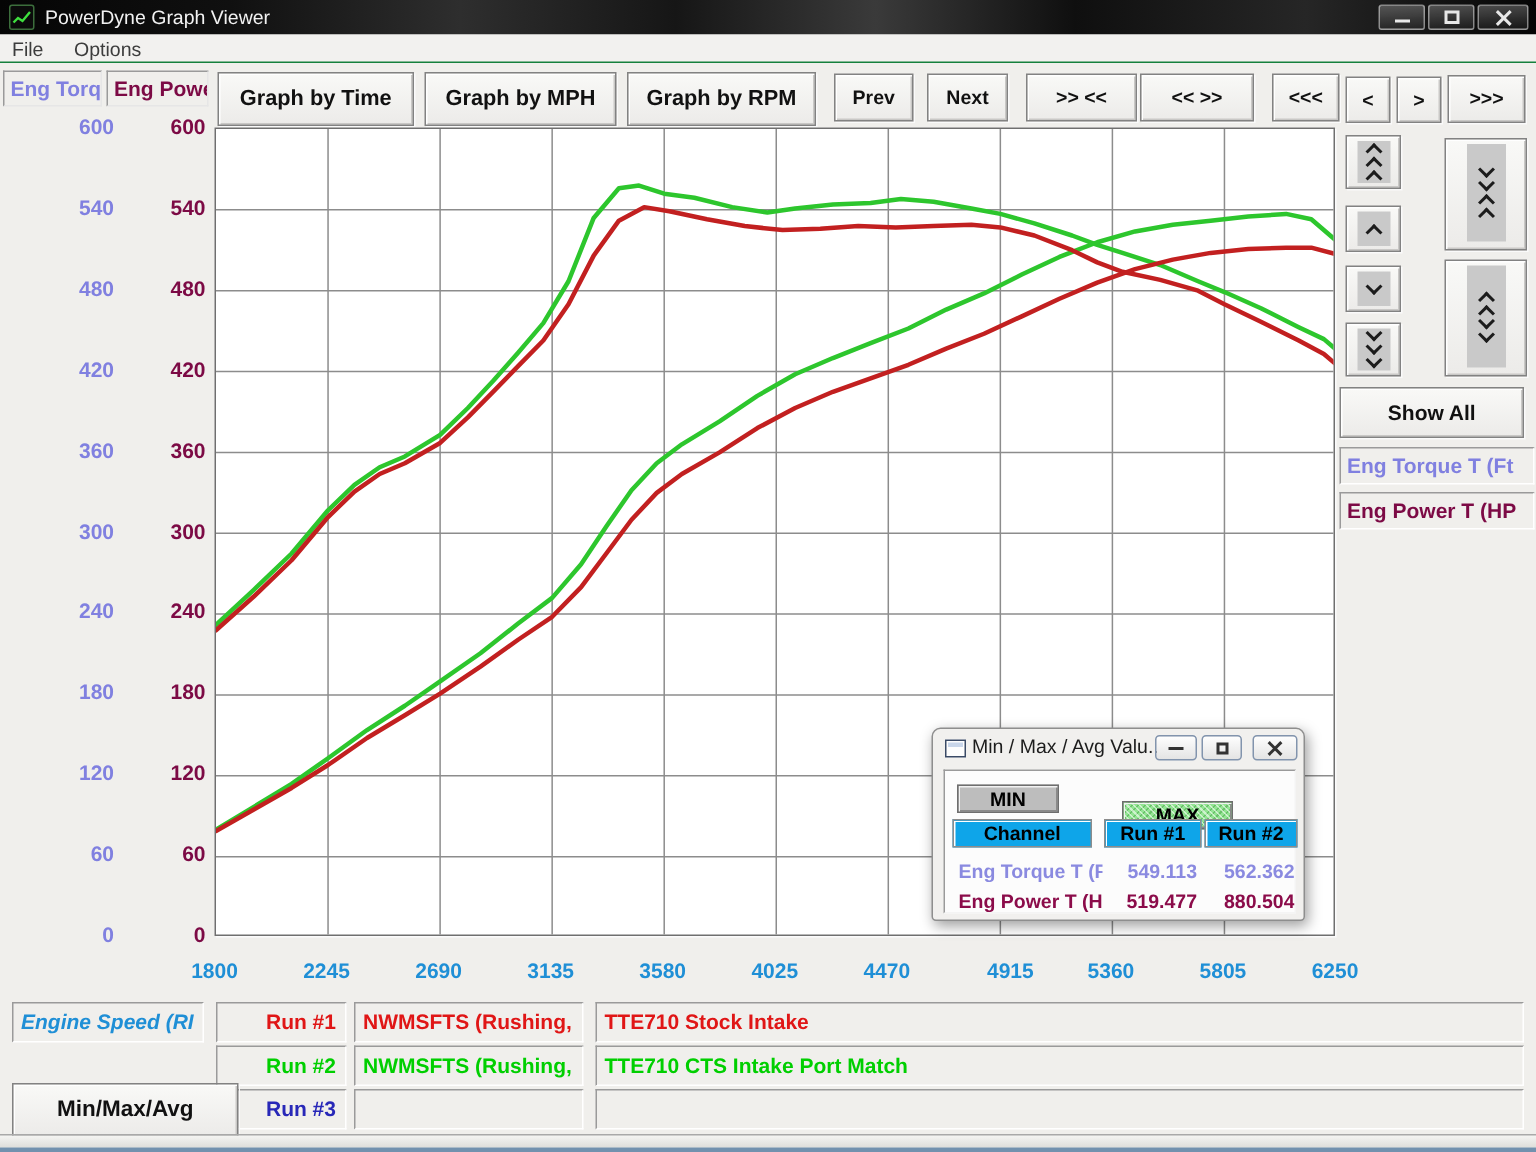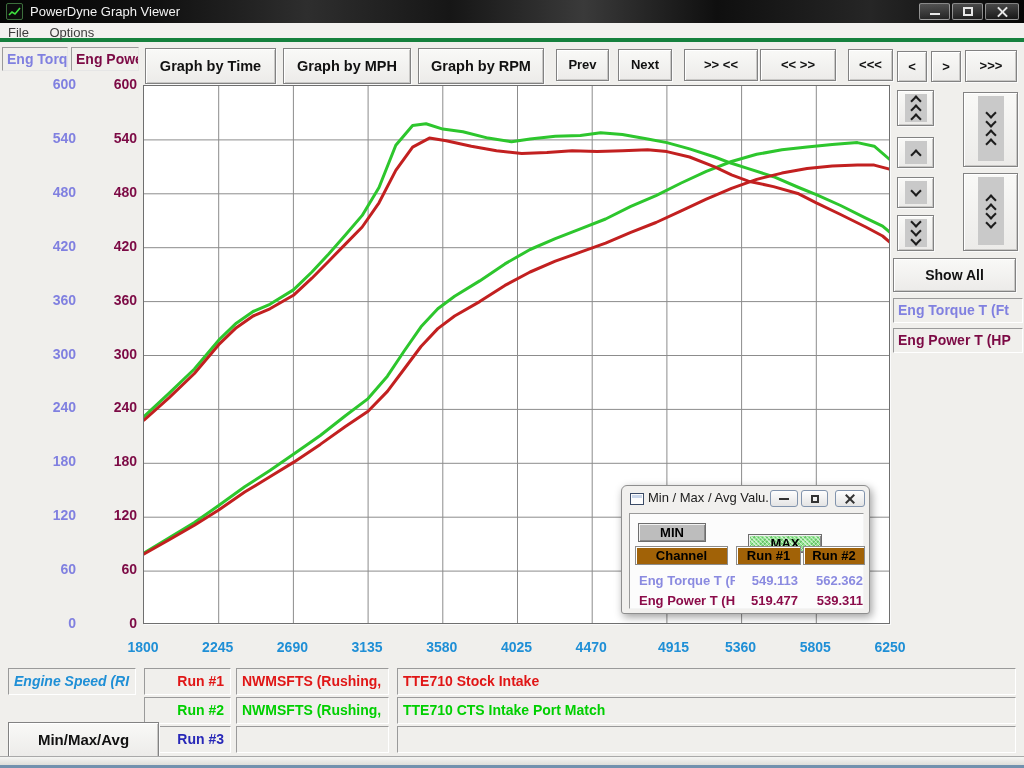--- a/index.html
+++ b/index.html
@@ -14,21 +14,21 @@
   .win-title{position:absolute;left:30px;top:0;height:23px;line-height:23px;color:#f2f2f2;font-size:13px;}
   .win-btn{position:absolute;top:3px;height:17px;border:1px solid rgba(255,255,255,.45);border-radius:2px;
     background:linear-gradient(rgba(255,255,255,.25),rgba(120,120,120,.15));}
   .wb-glyph-min{position:absolute;left:50%;margin-left:-5px;bottom:4px;width:10px;height:2px;background:#e8e8e8;}
   .wb-glyph-max{position:absolute;left:50%;top:50%;margin:-5px 0 0 -5px;width:10px;height:9px;border:2px solid #e8e8e8;}
   .wb-glyph-x{position:absolute;left:50%;top:50%;width:0;height:0;}
   .wb-glyph-x i{position:absolute;left:-6px;top:-1px;width:13px;height:2px;background:#e8e8e8;display:block;}
   .wb-glyph-x i:first-child{transform:rotate(45deg);} .wb-glyph-x i:last-child{transform:rotate(-45deg);}
 
   
-  .menubar{position:absolute;left:0;top:23px;width:1024px;height:19px;background:#f2f1ef;border-bottom:4px solid #15803d;}
+  .menubar{position:absolute;left:0;top:23px;width:1024px;height:19px;background:#f2f1ef;border-bottom:1px solid #15803d;}
   .menu-item{display:inline-block;height:19px;line-height:19px;padding:0 8px;font-size:13px;color:#3c3c3c;}
 
   
   .btn{position:absolute;background:linear-gradient(#f9f9f7,#ecebe9);border:1px solid #828282;
     box-shadow:inset 1px 1px 0 #ffffff,inset -1px -1px 0 #c9c8c6,1px 1px 0 #fafafa;
     color:#111;text-align:center;cursor:default;}
   .btn-big{font-size:14.5px;font-weight:bold;line-height:34px;}
   .btn-nav{font-size:13px;font-weight:bold;line-height:30px;}
 
   
@@ -62,21 +62,21 @@
   .mm-glyph-x i{position:absolute;left:50%;top:50%;width:12px;height:2px;margin:-1px 0 0 -6px;background:#333;display:block;}
   .mm-glyph-x i:first-child{transform:rotate(45deg);} .mm-glyph-x i:last-child{transform:rotate(-45deg);}
   .mm-content{position:absolute;left:7px;top:27px;width:235px;height:96px;background:#fcfcfc;
     border:1px solid;border-color:#9a9a9a #f4f4f4 #f4f4f4 #9a9a9a;}
   .mm-btn{position:absolute;font-size:13px;font-weight:bold;text-align:center;line-height:17px;height:19px;
     border:1px solid #6e6e6e;box-shadow:inset 1px 1px 0 #f2f2f2,inset -1px -1px 0 #8a8a8a;}
   .mm-min{background:#bdbdbd;}
   .mm-max{background:#93e493;
     background-image:repeating-linear-gradient(45deg,rgba(255,255,255,.55) 0 1px,transparent 1px 3px),
                      repeating-linear-gradient(-45deg,rgba(0,110,0,.28) 0 1px,transparent 1px 3px);}
-  .mm-hdr{position:absolute;height:19px;background:#a16207;border:1px solid #8c8c8c;
+  .mm-hdr{position:absolute;height:19px;background:#0ea5e9;border:1px solid #8c8c8c;
     box-shadow:inset 1px 1px 0 #fff;font-size:13px;font-weight:bold;text-align:center;line-height:17px;}
   .mm-cell{position:absolute;font-size:13px;font-weight:bold;white-space:nowrap;overflow:hidden;}
   .mm-right{text-align:right;}
   .t-purple{color:#8a8ae0;} .t-maroon{color:#8b0c4a;}
 
   
   .fbox{position:absolute;height:27px;border:1px solid;border-color:#9a9a9a #ffffff #ffffff #9a9a9a;background:#f0efec;
     font-size:14px;font-weight:bold;line-height:25px;overflow:hidden;white-space:nowrap;}
   .fl{padding-left:5px;} .fr{text-align:right;padding-right:6px;}
   .t-xblue{color:#1f8fd6;} .t-run1{color:#e01616;} .t-run2{color:#00cf00;} .t-run3{color:#2828b8;}
@@ -257,21 +257,21 @@
       <div class="mm-btn mm-min" style="left:8px;top:9px;width:68px;">MIN</div>
       <div class="mm-btn mm-max" style="left:118px;top:20px;width:74px;">MAX</div>
       <div class="mm-hdr" style="left:5px;top:32px;width:93px;">Channel</div>
       <div class="mm-hdr" style="left:106px;top:32px;width:65px;">Run #1</div>
       <div class="mm-hdr" style="left:173px;top:32px;width:62px;">Run #2</div>
       <div class="mm-cell t-purple" style="left:9px;top:59px;width:96px;">Eng Torque T (Ft-</div>
       <div class="mm-cell t-purple mm-right" style="left:106px;top:59px;width:62px;">549.113</div>
       <div class="mm-cell t-purple mm-right" style="left:173px;top:59px;width:60px;">562.362</div>
       <div class="mm-cell t-maroon" style="left:9px;top:79px;width:96px;">Eng Power T (HP)</div>
       <div class="mm-cell t-maroon mm-right" style="left:106px;top:79px;width:62px;">519.477</div>
-      <div class="mm-cell t-maroon mm-right" style="left:173px;top:79px;width:60px;">539.311</div>
+      <div class="mm-cell t-maroon mm-right" style="left:173px;top:79px;width:60px;">880.504</div>
     </div>
   </div>
 
   <div class="fbox fl t-xblue" style="left:8px;top:668px;width:128px;font-style:italic;">Engine Speed (RI</div>
   <div class="fbox fr t-run1" style="left:144px;top:668px;width:87px;">Run #1</div>
   <div class="fbox fl t-run1" style="left:236px;top:668px;width:153px;">NWMSFTS (Rushing,</div>
   <div class="fbox fl t-run1" style="left:397px;top:668px;width:619px;">TTE710 Stock Intake</div>
   <div class="fbox fr t-run2" style="left:144px;top:697px;width:87px;">Run #2</div>
   <div class="fbox fl t-run2" style="left:236px;top:697px;width:153px;">NWMSFTS (Rushing,</div>
   <div class="fbox fl t-run2" style="left:397px;top:697px;width:619px;">TTE710 CTS Intake Port Match</div>

